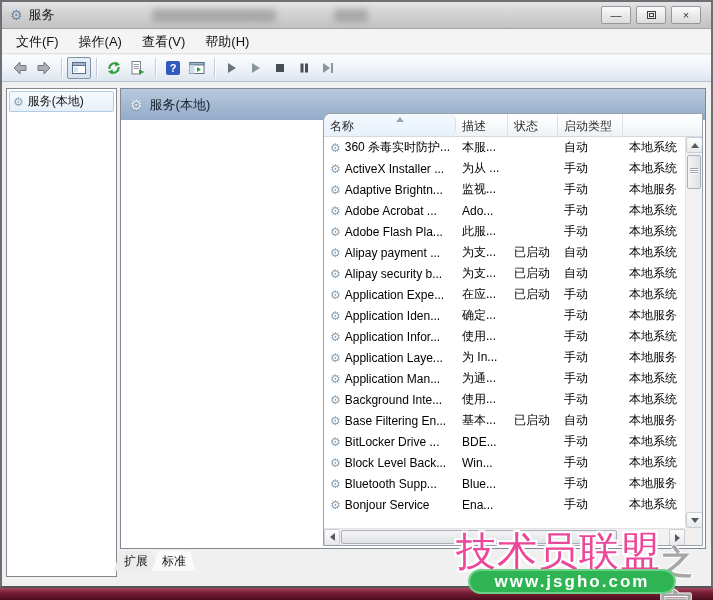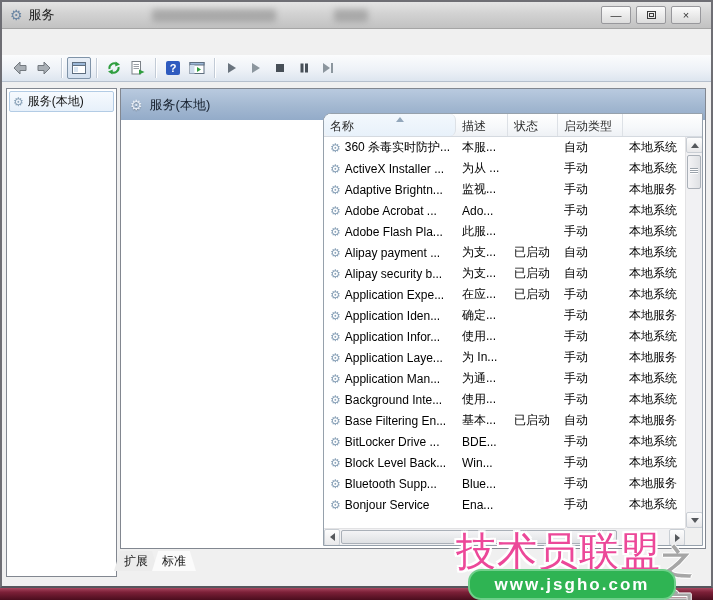--- a/index.html
+++ b/index.html
@@ -129,21 +129,21 @@
   .tab.active { background:#fbfbfb; z-index:3; }
   
   .desktop-stripe { position:absolute; left:0; top:588px; width:713px; height:12px;
     background:linear-gradient(180deg,#a8475f 0%,#7c2038 35%,#4a0d1d 100%); }
   
   .watermark { position:absolute; z-index:50; pointer-events:none; }
   .wm-brand { left:456px; top:524px; font-size:40px; font-weight:normal; color:#ec4899; letter-spacing:1px;
     text-shadow:-2px 0 0 #fff,2px 0 0 #fff,0 -2px 0 #fff,0 2px 0 #fff,-2px -2px 0 #fff,2px 2px 0 #fff,-2px 2px 0 #fff,2px -2px 0 #fff; }
   .wm-suffix { left:660px; top:540px; font-size:33px; font-weight:bold; color:rgba(150,150,150,.85);
     text-shadow:-1px 0 0 #fff,1px 0 0 #fff,0 -1px 0 #fff,0 1px 0 #fff; }
-  .wm-pill { left:468px; top:569px; width:208px; height:31px; background:#2fb453; border-radius:13px;
+  .wm-pill { left:468px; top:569px; width:208px; height:25px; background:#2fb453; border-radius:13px;
     border:2px solid #6fd08a; display:flex; align-items:center; justify-content:center;
     font-size:17px; font-weight:bold; color:#fff; letter-spacing:2px; }
 </style>
 </head>
 <body>
 
 <div class="window">
 
   <div class="titlebar">
     <span class="app-icon">⚙</span>
@@ -156,20 +156,26 @@
         </div>
       <div class="win-btn">
           <span class="restore-glyph"></span>
         </div>
       <div class="win-btn">
           <span>×</span>
         </div>
     </div>
   </div>
 
+  <div class="menubar">
+    <span class="menu-item">文件(F)</span>
+    <span class="menu-item">操作(A)</span>
+    <span class="menu-item">查看(V)</span>
+    <span class="menu-item">帮助(H)</span>
+  </div>
 
   <div class="toolbar">
     <div class="tb-btn">
       <svg width="16" height="16" viewBox="0 0 16 16">
           <path d="M8 2 L2 8 L8 14 L8 10.5 L14 10.5 L14 5.5 L8 5.5 Z" fill="#a9afb5" stroke="#73797f"></path>
         </svg>
     </div>
     <div class="tb-btn">
       <svg width="16" height="16" viewBox="0 0 16 16">
           <path d="M8 2 L14 8 L8 14 L8 10.5 L2 10.5 L2 5.5 L8 5.5 Z" fill="#a9afb5" stroke="#73797f"></path>

